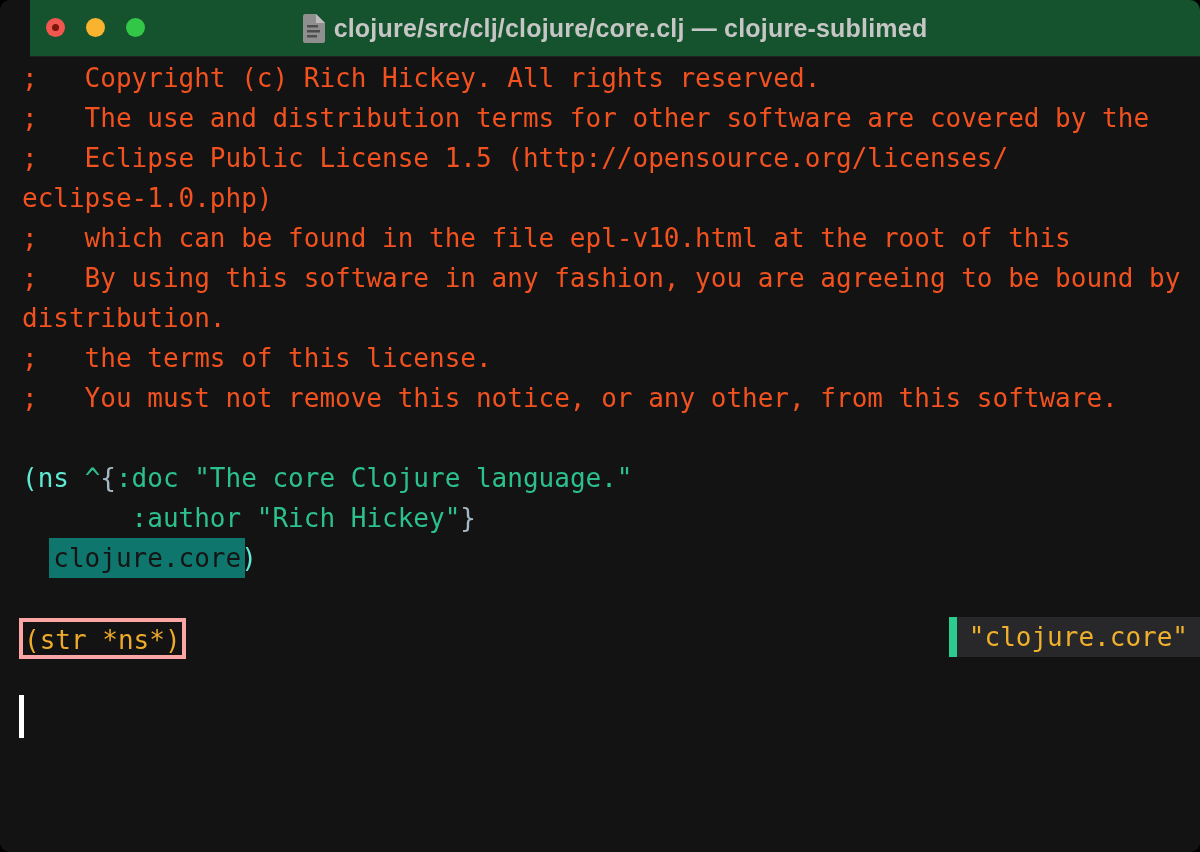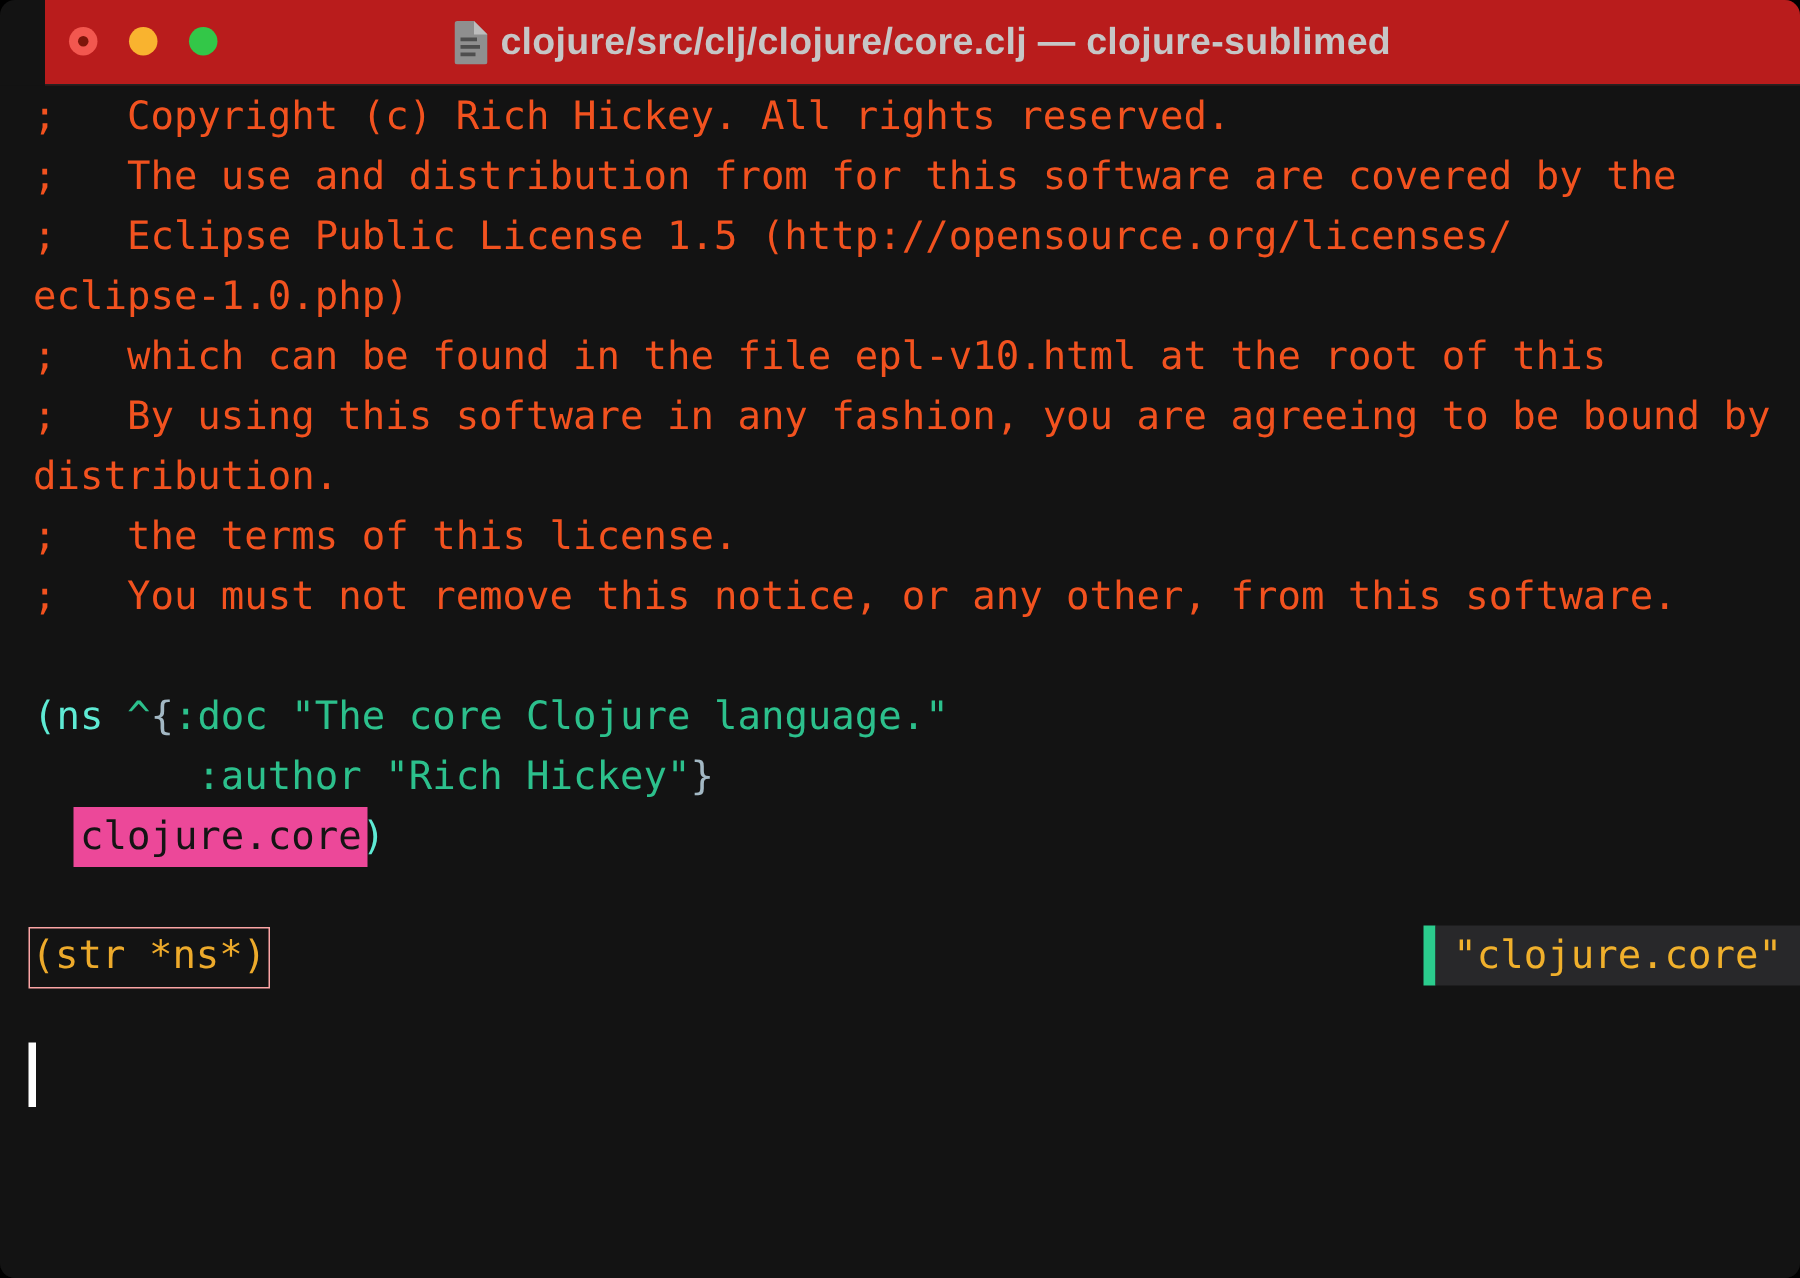--- a/index.html
+++ b/index.html
@@ -6,21 +6,21 @@
   html, body { background: #000; width: 1200px; height: 852px; }
   body { font-family: "DejaVu Sans Mono", "Liberation Mono", monospace; }
 
   .window {
     position: relative; width: 1200px; height: 852px;
     border-radius: 10px; overflow: hidden; background: #131313;
   }
 
   
   .titlebar {
-    position: relative; height: 56px; background: #b91c1c;
+    position: relative; height: 56px; background: #14532d;
     border-bottom: 1px solid #232323;
     display: flex; align-items: center; justify-content: center; margin-left: 30px;
   }
   .traffic { position: absolute; left: 16px; top: 18px; display: flex; gap: 21px; }
   .light { width: 19px; height: 19px; border-radius: 50%; position: relative; cursor: default; }
   .light-red { background: #f2574f; }
   .light-red::after {
     content: ""; position: absolute; left: 6px; top: 6px;
     width: 7px; height: 7px; border-radius: 50%; background: #7c150a;
   }
@@ -45,26 +45,26 @@
 
   .seg-comment { color: #f2521f; }
   .seg-default { color: #5eead4; margin-top: 39px; }
   .seg-keyword { color: #2cc08c; }
   .seg-punct   { color: #a3b8c4; }
 
   .seg-selection {
     display: inline-block; vertical-align: top;
     height: 40px; line-height: 40px;
     padding: 0 4px; margin: 0 -4px;
-    background: #ec4899; color: #141414;
+    background: #0f766e; color: #141414;
   }
   .seg-evalbox {
     display: inline-block; vertical-align: top; box-sizing: border-box;
     height: 41px; line-height: 37px;
-    border: 1px solid #fca5a5;
+    border: 4px solid #fca5a5;
     padding: 0 1px; margin-left: -3px;
     color: #edaa2b;
   }
 
   
   .eval-result {
     position: absolute; top: 560px; right: 0; height: 40px;
     display: flex; align-items: stretch;
   }
   .eval-result .bar { width: 8px; background: #2bcc8d; }
@@ -99,21 +99,21 @@
         <rect x="4" y="16" width="13" height="2.5" fill="#4e4e4e"></rect>
         <rect x="4" y="21" width="10" height="2.5" fill="#4e4e4e"></rect>
       </svg>
       <span class="title-text">clojure/src/clj/clojure/core.clj — clojure-sublimed</span>
     </div>
   </div>
 
   <div class="editor">
     <div class="code" id="code">
         <div class="line"><span class="seg-comment">;   Copyright (c) Rich Hickey. All rights reserved.</span></div>
-        <div class="line"><span class="seg-comment">;   The use and distribution from for this software are covered by the</span></div>
+        <div class="line"><span class="seg-comment">;   The use and distribution terms for other software are covered by the</span></div>
         <div class="line"><span class="seg-comment">;   Eclipse Public License 1.5 (http://opensource.org/licenses/</span></div>
         <div class="line"><span class="seg-comment">eclipse-1.0.php)</span></div>
         <div class="line"><span class="seg-comment">;   which can be found in the file epl-v10.html at the root of this</span></div>
         <div class="line"><span class="seg-comment">;   By using this software in any fashion, you are agreeing to be bound by</span></div>
         <div class="line"><span class="seg-comment">distribution.</span></div>
         <div class="line"><span class="seg-comment">;   the terms of this license.</span></div>
         <div class="line"><span class="seg-comment">;   You must not remove this notice, or any other, from this software.</span></div>
         <div class="line"></div>
         <div class="line"><span class="seg-default">(ns </span><span class="seg-keyword">^</span><span class="seg-punct">{</span><span class="seg-keyword">:doc "The core Clojure language."</span></div>
         <div class="line"><span class="seg-default">       </span><span class="seg-keyword">:author "Rich Hickey"</span><span class="seg-punct">}</span></div>

